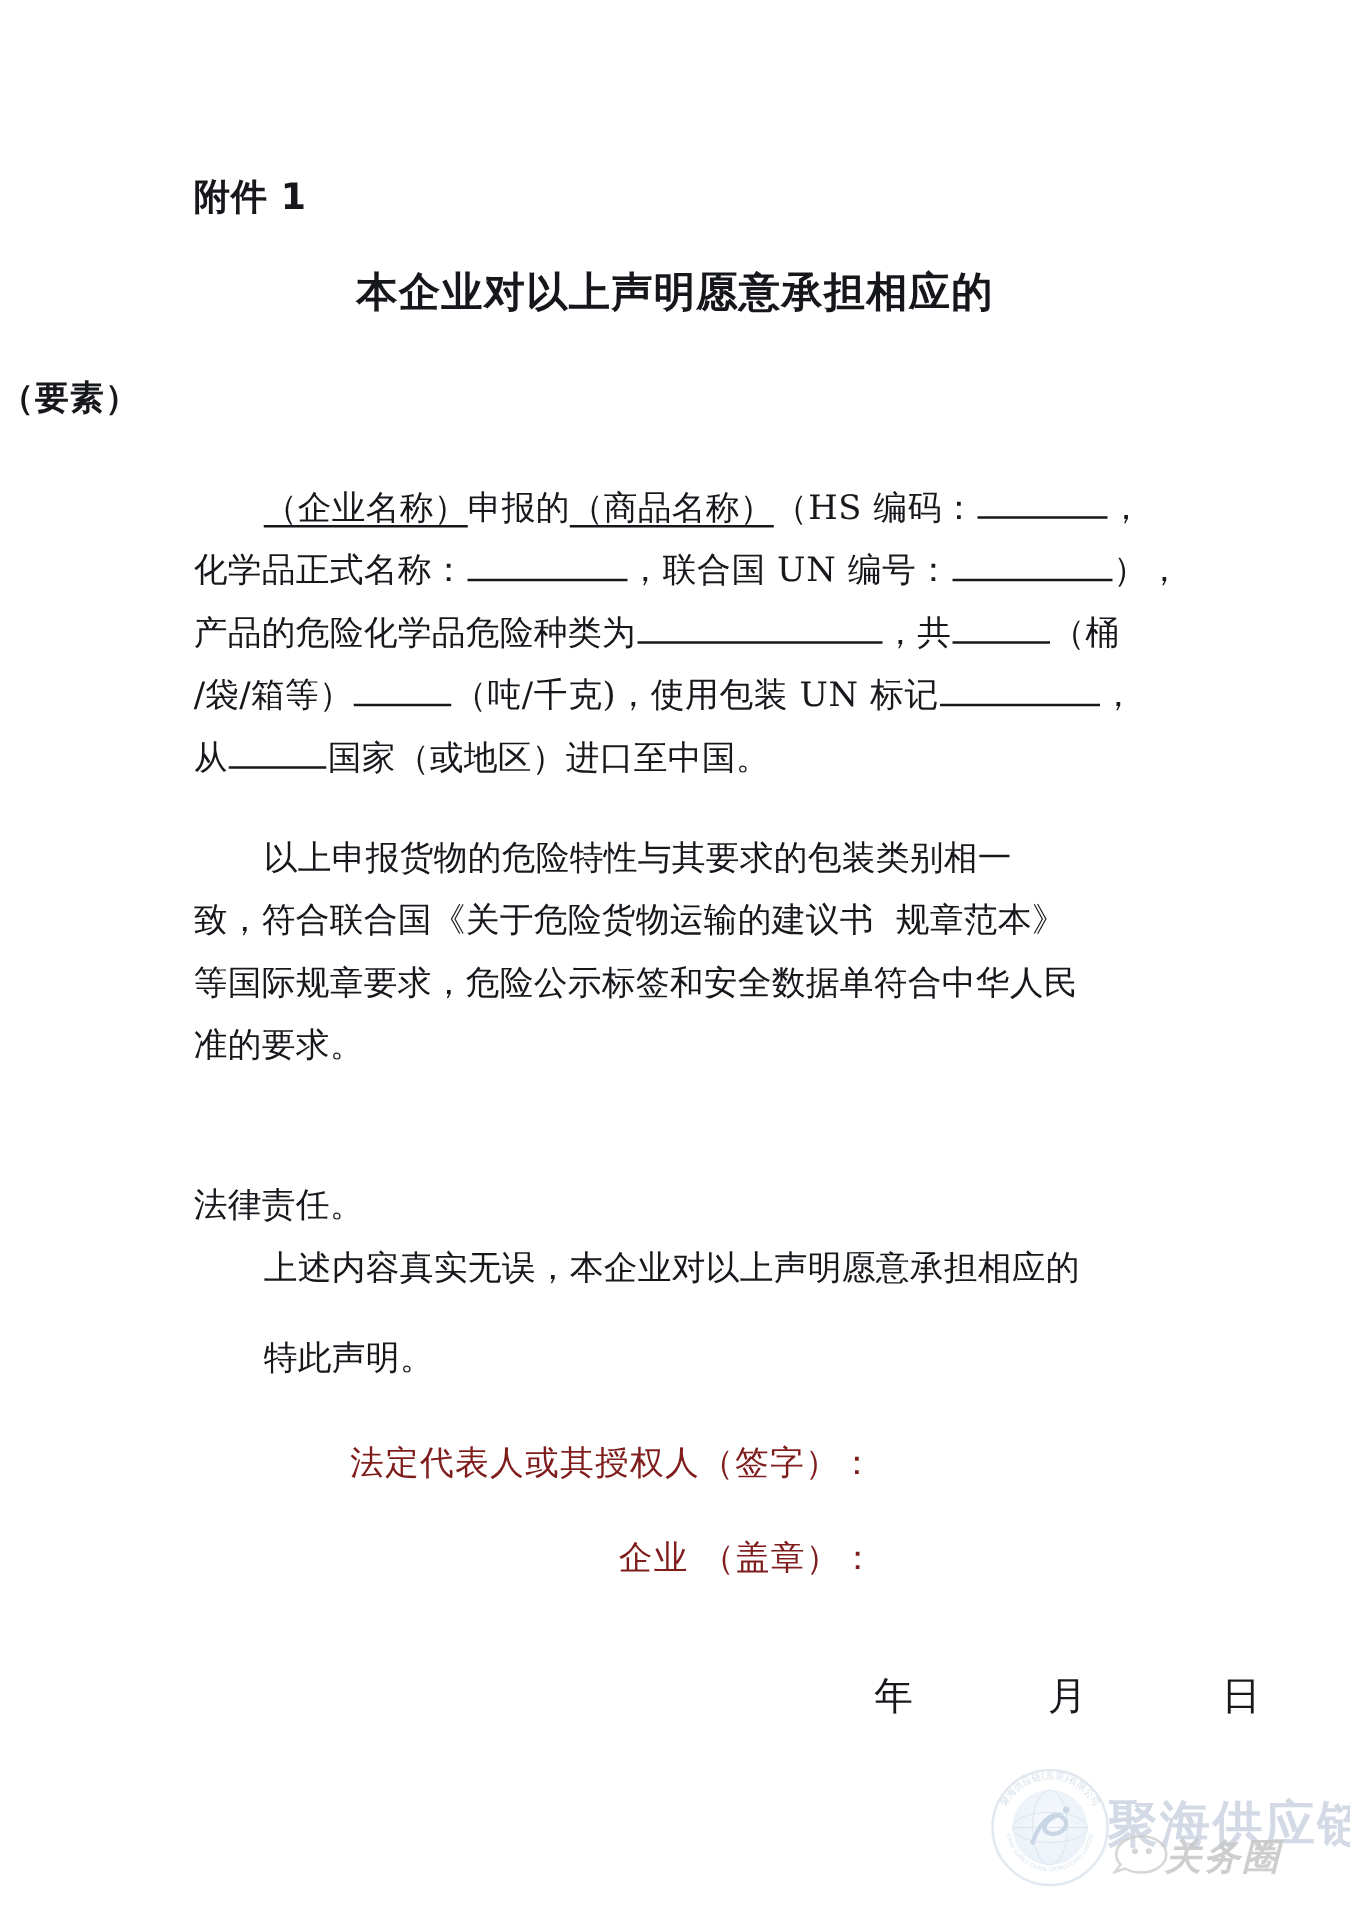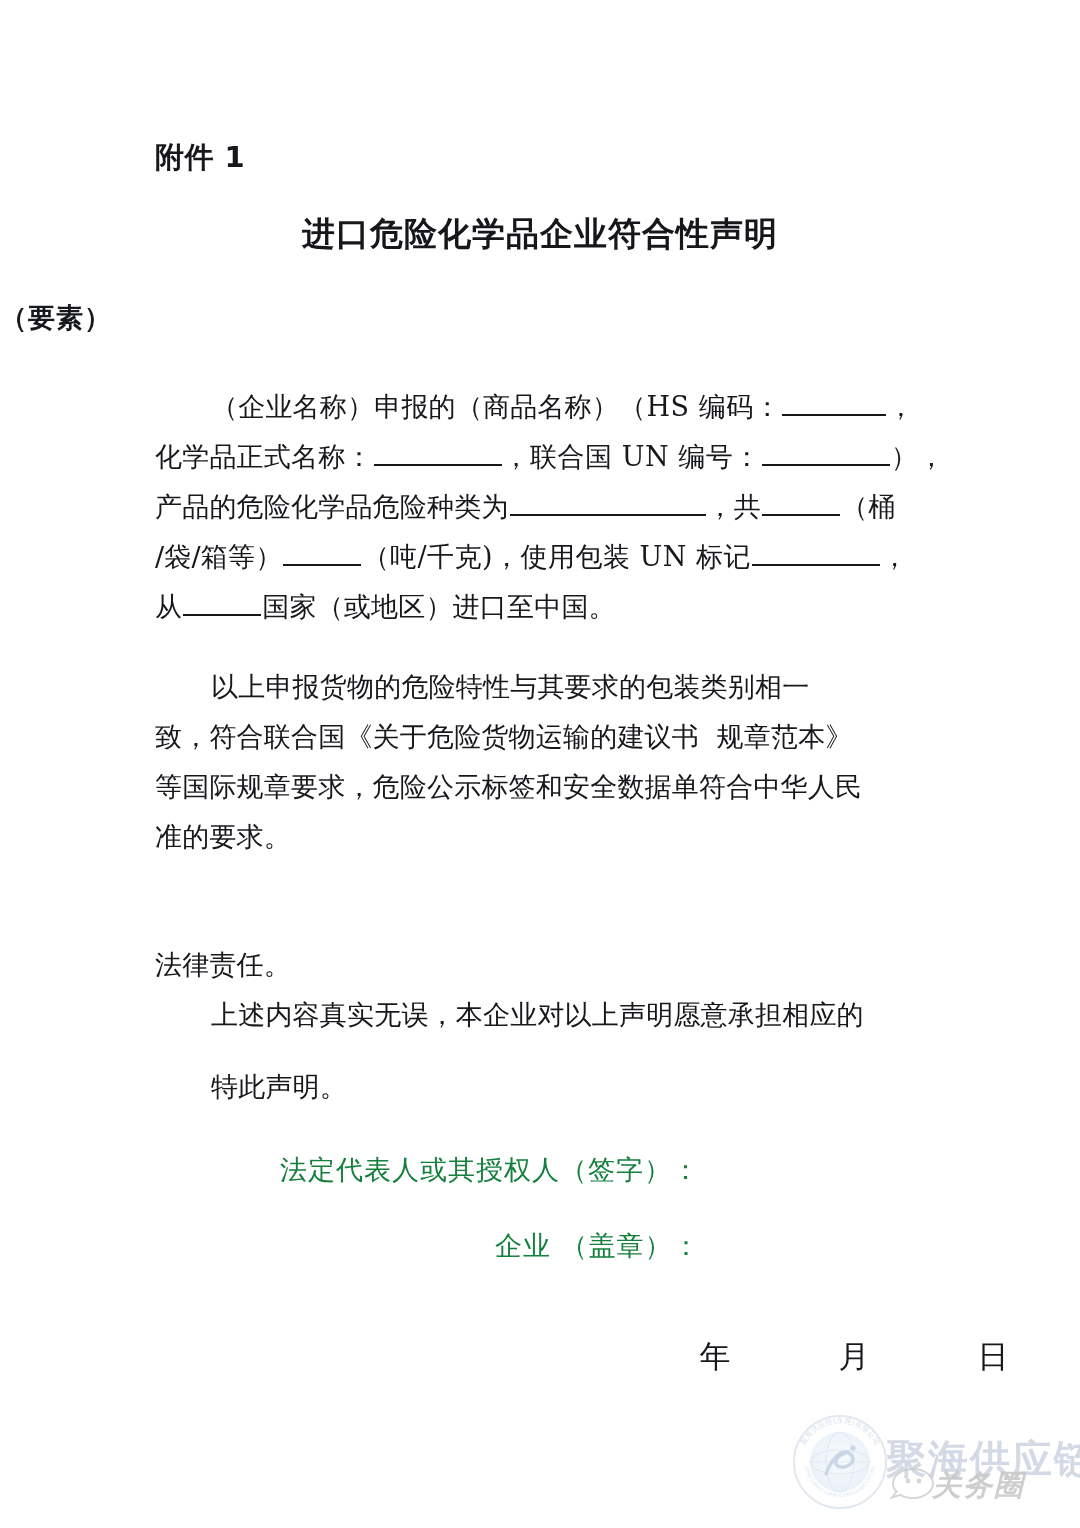--- a/index.html
+++ b/index.html
@@ -71,20 +71,21 @@
   .para-1 { top: 382px; }
   .para-2 { top: 662px; }
   .para-3 { top: 940px; }
   .para-4 { top: 1062px; }
 
   .line { white-space: pre; }
   .line.indent { text-indent: 56px; }
 
   
   .u {
+    text-decoration: underline;
     text-underline-offset: 5px;
     text-decoration-thickness: 2px;
   }
   
   .blank {
     display: inline-block;
     border-bottom: 2px solid #16181c;
     vertical-align: baseline;
     height: 26px;
     margin: 0 1px;
@@ -98,21 +99,21 @@
     font-family: "DejaVu Serif", "Liberation Serif", serif;
     letter-spacing: 0.5px;
   }
 
   
   .sig-line {
     position: absolute;
     font-size: 27px;
     letter-spacing: 1px;
     white-space: pre;
-    color: #15803d;
+    color: #7f1d1d;
   }
   .sig-rep   { left: 280px; top: 1152px; }
   .sig-stamp { left: 495px; top: 1228px; }
 
   .date-line {
     position: absolute;
     top: 1300px;
     left: 660px;
     font-size: 31px;
     white-space: pre;
@@ -170,21 +171,21 @@
     opacity: 0.75;
   }
 </style>
 </head>
 <body>
 
 <div class="page">
 
   <div class="attachment-label">附件 1</div>
 
-  <div class="doc-title">进口危险化学品企业符合性声明</div>
+  <div class="doc-title">本企业对以上声明愿意承担相应的</div>
 
   <div class="doc-subtitle">（要素）</div>
 
   <div class="body-block para-1">
     <div class="line indent"><span class="u">（企业名称）</span><span>申报的</span><span class="u">（商品名称）</span><span class="latin">（HS 编码：</span><span class="blank b-md"></span><span>，</span></div>
 
     <div class="line"><span>化学品正式名称：</span><span class="blank b-lg"></span><span class="latin">，联合国 UN 编号：</span><span class="blank b-lg"></span><span>），</span></div>
 
     <div class="line"><span>产品的危险化学品危险种类为</span><span class="blank b-xl"></span><span>，共</span><span class="blank b-sm"></span><span>（桶</span></div>
 

